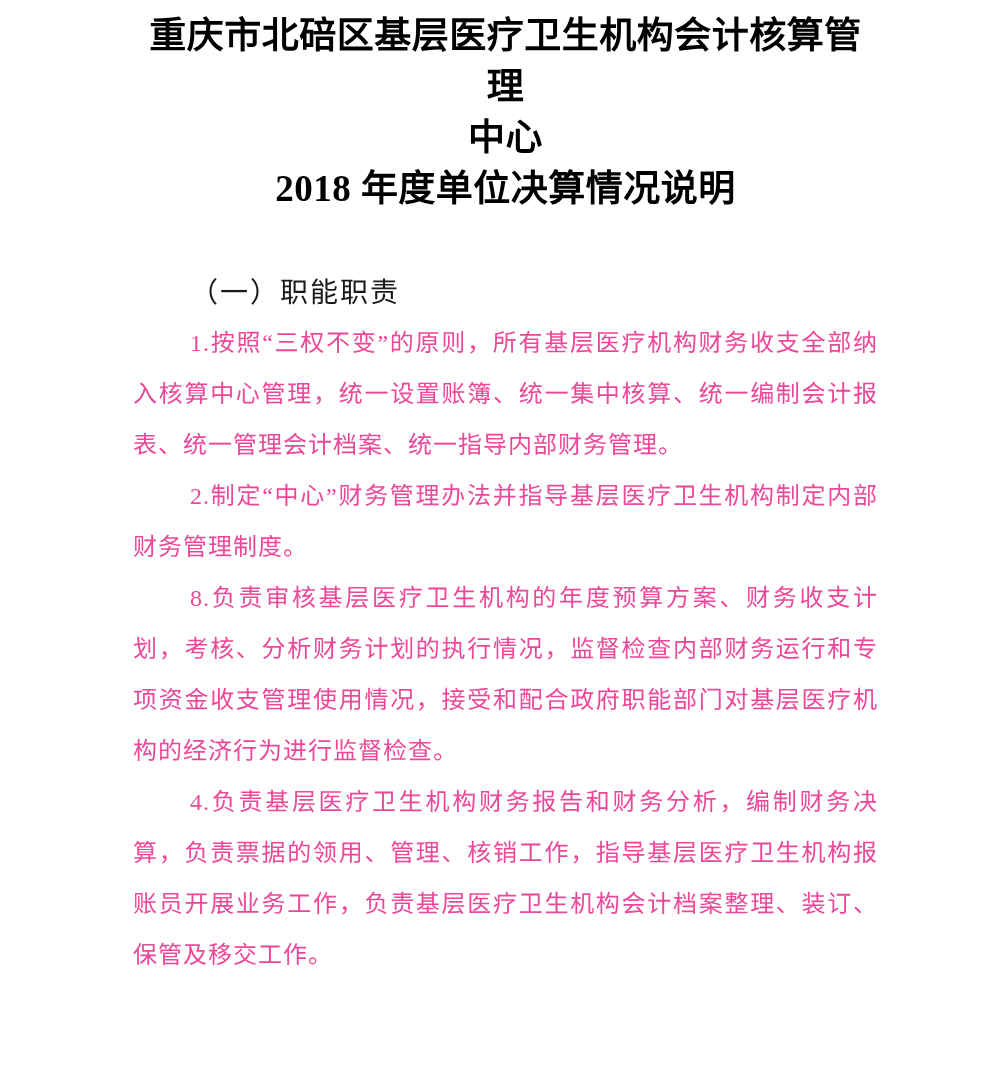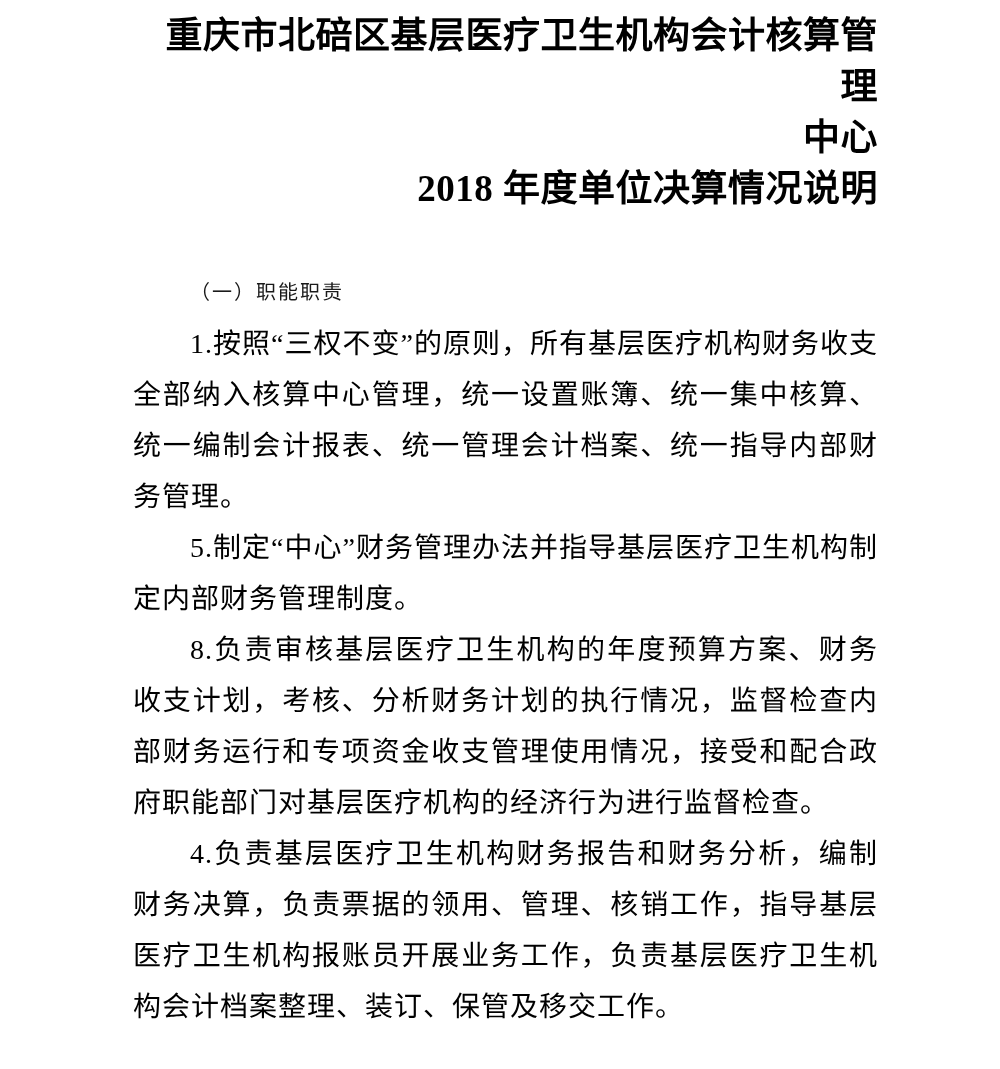--- a/index.html
+++ b/index.html
@@ -22,77 +22,76 @@
     font-family: "Liberation Serif", "DejaVu Serif", serif;
     font-weight: 700;
     font-size: 37px;
     line-height: 51px;
     text-align: center;
     color: #000000;
     letter-spacing: 0.5px;
   }
   .doc-title .title-line {
     display: block;
-    text-align: right;
   }
   .doc-body {
     margin-top: 53px;
     font-family: "Liberation Serif", "DejaVu Serif", serif;
     color: #141414;
   }
   .section-heading {
     font-family: "Liberation Sans", "DejaVu Sans", sans-serif;
     font-weight: 700;
     font-size: 29px;
     line-height: 51px;
     margin: 0;
     text-indent: 57px;
     color: #111111;
   }
   .subsection-heading {
     font-family: "Liberation Serif", "DejaVu Serif", serif;
     font-weight: 400;
-    font-size: 20px;
+    font-size: 28px;
     line-height: 51px;
     margin: 0;
     text-indent: 57px;
     letter-spacing: 2px;
     color: #1a1a1a;
   }
   .body-para {
     font-family: "Liberation Serif", "DejaVu Serif", serif;
     font-weight: 400;
-    font-size: 28px;
+    font-size: 24px;
     line-height: 51px;
     margin: 0;
     text-indent: 57px;
     text-align: justify;
     letter-spacing: 1px;
-    color: #000000;
+    color: #ec4899;
   }
 </style>
 </head>
 <body>
 
 <div class="page">
 
   <div class="doc-title">
     <span class="title-line">重庆市北碚区基层医疗卫生机构会计核算管理</span>
     <span class="title-line">中心</span>
     <span class="title-line">2018 年度单位决算情况说明</span>
   </div>
 
   <div class="doc-body">
 
 
     <h3 class="subsection-heading">（一）职能职责</h3>
 
     <p class="body-para">1.按照“三权不变”的原则，所有基层医疗机构财务收支全部纳入核算中心管理，统一设置账簿、统一集中核算、统一编制会计报表、统一管理会计档案、统一指导内部财务管理。</p>
 
-    <p class="body-para">5.制定“中心”财务管理办法并指导基层医疗卫生机构制定内部财务管理制度。</p>
+    <p class="body-para">2.制定“中心”财务管理办法并指导基层医疗卫生机构制定内部财务管理制度。</p>
 
     <p class="body-para">8.负责审核基层医疗卫生机构的年度预算方案、财务收支计划，考核、分析财务计划的执行情况，监督检查内部财务运行和专项资金收支管理使用情况，接受和配合政府职能部门对基层医疗机构的经济行为进行监督检查。</p>
 
     <p class="body-para">4.负责基层医疗卫生机构财务报告和财务分析，编制财务决算，负责票据的领用、管理、核销工作，指导基层医疗卫生机构报账员开展业务工作，负责基层医疗卫生机构会计档案整理、装订、保管及移交工作。</p>
 
   </div>
 
 </div>
 
 </body></html>

